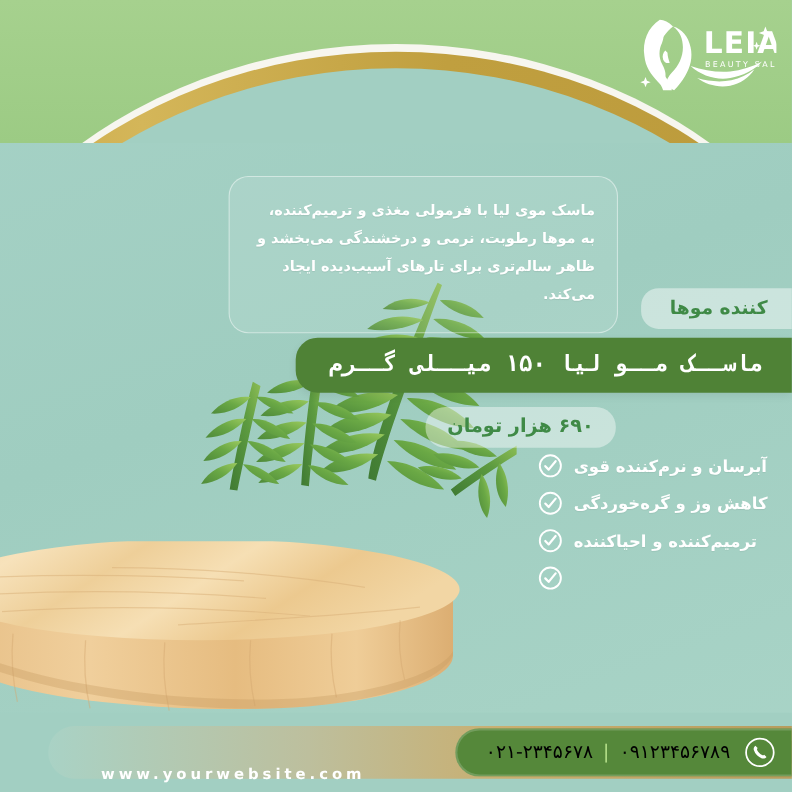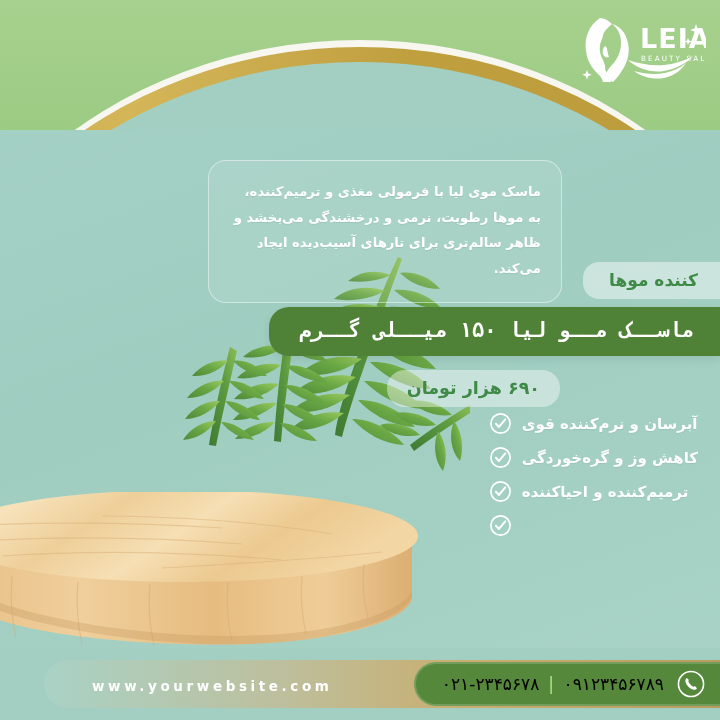--- a/index.html
+++ b/index.html
@@ -147,21 +147,21 @@
   .footer-bar {
     position: absolute; left: 44px; top: 12px;
     width: 676px; height: 48px;
     border-radius: 24px 0 0 24px;
     background: linear-gradient(90deg, #a9d2c5 0%, #bdbf9d 35%, #c9ae6f 62%, #b79c5d 100%);
     display: flex; align-items: center;
     direction: ltr;
   }
   .footer-web {
     position: absolute; left: 48px; top: 0; height: 52px;
-    display: flex; align-items: center;
+    display: flex; align-items: flex-end;
   }
   .footer-web span {
     color: #ffffff; font-size: 13.5px; font-weight: 700; letter-spacing: 3.6px;
   }
   .footer-phone {
     position: absolute; right: 0; top: 2px;
     height: 44px;
     background: #55883a;
     border-radius: 22px 0 0 22px;
     border: 2px solid rgba(255,255,255,0.18);

